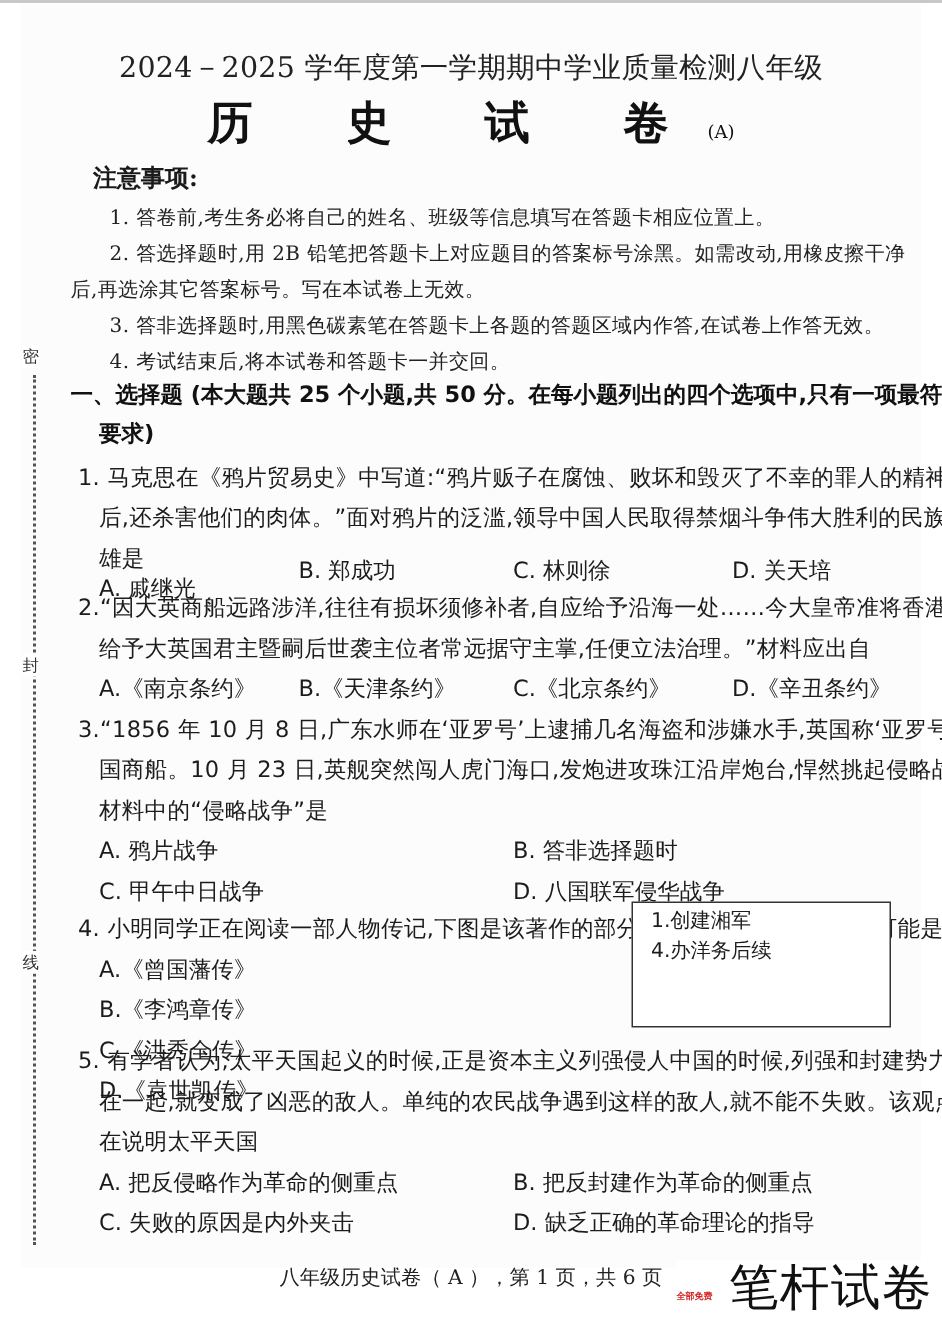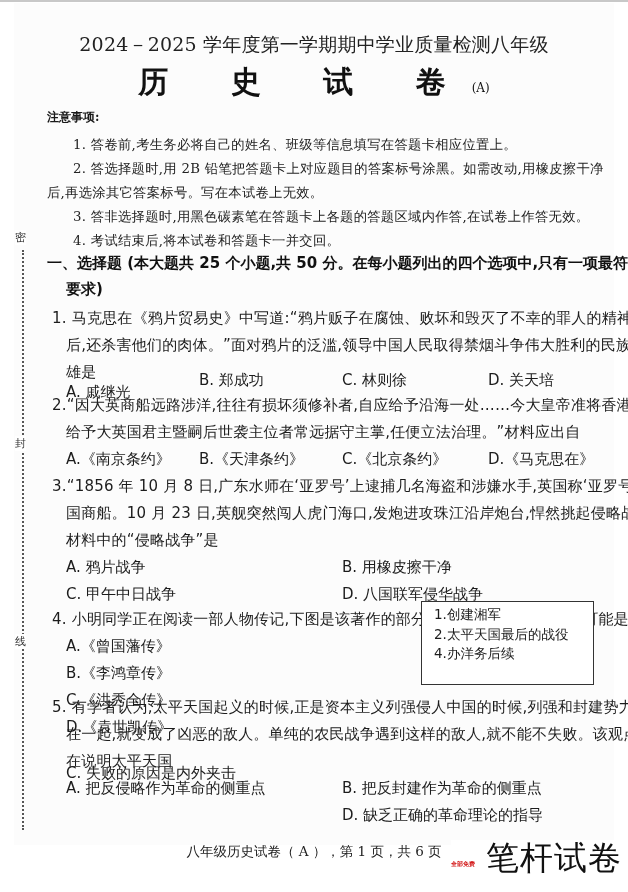--- a/index.html
+++ b/index.html
@@ -11,21 +11,21 @@
   }
   .topbar { position: absolute; left: 0; top: 0; width: 628px; height: 2px; background: #c8c8c8; }
   .page {
     position: absolute; left: 14px; top: 3px; width: 600px; height: 842px;
     background: #fcfcfc;
   }
   .abs { position: absolute; white-space: nowrap; }
   .header-line { left: 0; width: 628px; top: 32px; text-align: center; font-size: 19px; letter-spacing: 0.2px; color: #222; }
   .title { left: 0; width: 628px; top: 62px; text-align: center; font-size: 30px; font-weight: bold; letter-spacing: 26px; color: #111; }
   .title .ver { font-size: 12px; font-weight: normal; letter-spacing: 0; }
-  .notice-h { left: 47px; top: 109px; font-size: 12px; font-weight: bold; }
+  .notice-h { left: 62px; top: 109px; font-size: 16px; font-weight: bold; }
   .notice { font-size: 13.3px; color: #222; letter-spacing: 0.3px; }
   .q { font-family: "DejaVu Sans", "Liberation Sans", sans-serif; font-size: 15px; color: #1c1c1c; letter-spacing: 0.2px; }
   .sec { font-family: "DejaVu Sans", "Liberation Sans", sans-serif; font-size: 15px; font-weight: bold; color: #111; }
   .opt { font-family: "DejaVu Sans", "Liberation Sans", sans-serif; font-size: 15px; color: #1c1c1c; }
   .binding {
     position: absolute; left: 22px; top: 250px; width: 0; height: 580px;
     border-left: 2px dotted #555;
   }
   .bind-label { position: absolute; left: 15px; font-size: 11px; background: #fff; color: #333; font-family: "DejaVu Sans", sans-serif; }
   .toc {
@@ -70,21 +70,21 @@
 <div class="abs opt" style="left:66px;top:370px;margin-top:12px;top:371px;">A. 戚继光</div>
 <div class="abs opt" style="left:199px;top:371px;">B. 郑成功</div>
 <div class="abs opt" style="left:342px;top:371px;">C. 林则徐</div>
 <div class="abs opt" style="left:488px;top:371px;">D. 关天培</div>
 
 <div class="abs q" style="left:52px;top:396px;">2.“因大英商船远路涉洋,往往有损坏须修补者,自应给予沿海一处……今大皇帝准将香港一岛</div>
 <div class="abs q" style="left:66px;top:423px;">给予大英国君主暨嗣后世袭主位者常远据守主掌,任便立法治理。”材料应出自</div>
 <div class="abs opt" style="left:66px;top:450px;">A.《南京条约》</div>
 <div class="abs opt" style="left:199px;top:450px;">B.《天津条约》</div>
 <div class="abs opt" style="left:342px;top:450px;">C.《北京条约》</div>
-<div class="abs opt" style="left:488px;top:450px;">D.《马克思在》</div>
+<div class="abs opt" style="left:488px;top:450px;">D.《辛丑条约》</div>
 
 <div class="abs q" style="left:52px;top:477px;">3.“1856 年 10 月 8 日,广东水师在‘亚罗号’上逮捕几名海盗和涉嫌水手,英国称‘亚罗号’是英</div>
 <div class="abs q" style="left:66px;top:504px;">国商船。10 月 23 日,英舰突然闯人虎门海口,发炮进攻珠江沿岸炮台,悍然挑起侵略战争”。</div>
 <div class="abs q" style="left:66px;top:531px;">材料中的“侵略战争”是</div>
 
 <div class="abs opt" style="left:66px;top:531px;top:531px;"></div>
 <div class="abs opt" style="left:66px;top:531px;top:531px;"></div>
 <div class="abs opt" style="left:66px;top:531px;top:531px;"></div>
 <div class="abs opt" style="left:66px;top:531px;"></div>
 <div class="abs opt" style="left:66px;top:531px;"></div>
@@ -328,43 +328,42 @@
 <div class="abs opt" style="left:66px;top:531px;"></div>
 <div class="abs opt" style="left:66px;top:531px;"></div>
 <div class="abs opt" style="left:66px;top:531px;"></div>
 <div class="abs opt" style="left:66px;top:531px;"></div>
 <div class="abs opt" style="left:66px;top:531px;"></div>
 <div class="abs opt" style="left:66px;top:531px;"></div>
 <div class="abs opt" style="left:66px;top:531px;"></div>
 <div class="abs opt" style="left:66px;top:531px;"></div>
 
 <div class="abs opt" style="left:66px;top:558px;">A. 鸦片战争</div>
-<div class="abs opt" style="left:342px;top:558px;">B. 用橡皮擦干净</div>
+<div class="abs opt" style="left:342px;top:558px;">B. 答非选择题时</div>
 <div class="abs opt" style="left:66px;top:585px;">C. 甲午中日战争</div>
 <div class="abs opt" style="left:342px;top:585px;">D. 八国联军侵华战争</div>
 
 <div class="abs q" style="left:52px;top:610px;">4. 小明同学正在阅读一部人物传记,下图是该著作的部分目录,据此判断这部著作可能是</div>
 <div class="abs opt" style="left:66px;top:637px;">A.《曾国藩传》</div>
 <div class="abs opt" style="left:66px;top:664px;">B.《李鸿章传》</div>
 <div class="abs opt" style="left:66px;top:691px;">C.《洪秀全传》</div>
 <div class="abs opt" style="left:66px;top:718px;">D.《袁世凯传》</div>
 <div class="toc">
   <div>1.创建湘军</div>
-  <div>2.太平天国最后的战役</div>
   <div>4.办洋务后续</div>
 </div>
 
 <div class="abs q" style="left:52px;top:698px;"></div>
 
 <div class="abs q" style="left:52px;top:698px;">5. 有学者认为,太平天国起义的时候,正是资本主义列强侵人中国的时候,列强和封建势力结合</div>
 <div class="abs q" style="left:66px;top:725px;">在一起,就变成了凶恶的敌人。单纯的农民战争遇到这样的敌人,就不能不失败。该观点旨</div>
 <div class="abs q" style="left:66px;top:752px;">在说明太平天国</div>
 <div class="abs opt" style="left:66px;top:779px;">A. 把反侵略作为革命的侧重点</div>
 <div class="abs opt" style="left:342px;top:779px;">B. 把反封建作为革命的侧重点</div>
-<div class="abs opt" style="left:66px;top:764px;">C. 失败的原因是内外夹击</div>
+<div class="abs opt" style="left:66px;top:806px;">C. 失败的原因是内外夹击</div>
 <div class="abs opt" style="left:342px;top:806px;">D. 缺乏正确的革命理论的指导</div>
 
 <div class="abs footer">八年级历史试卷（ A ），第 1 页，共 6 页</div>
 
 <div class="logo">
   <span class="logo-tag">全部免费</span>
   <span class="logo-main">笔杆试卷</span>
 </div>
 
 </body></html>

